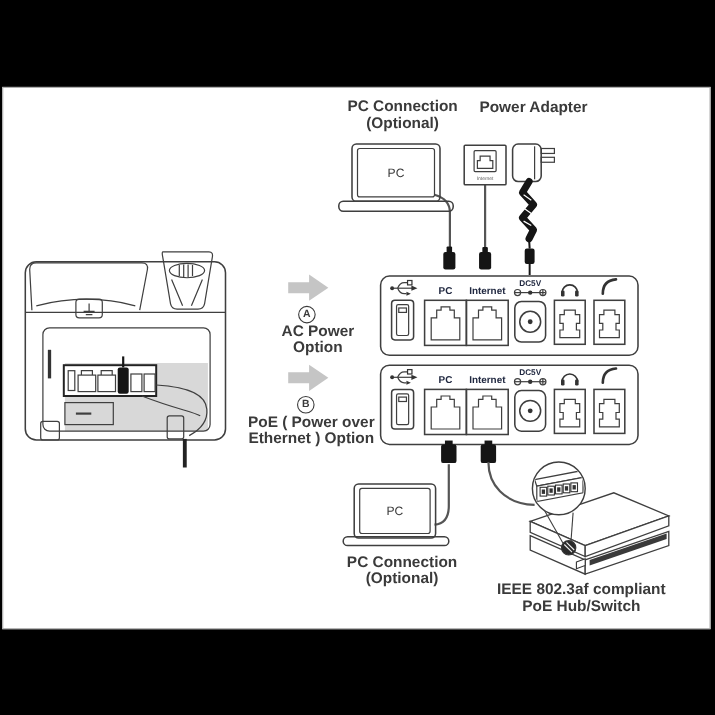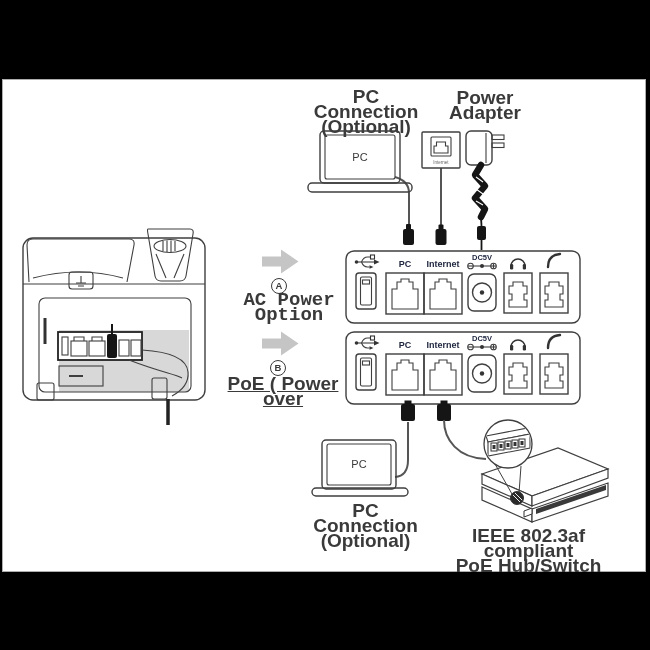--- a/index.html
+++ b/index.html
@@ -1,21 +1,21 @@
 <!DOCTYPE html>
 <html><head>
 <meta charset="utf-8">
 <style>
   html,body{margin:0;padding:0;background:#000;}
   #screen{position:relative;width:650px;height:650px;background:#000;
           font-family:"Liberation Sans",sans-serif;overflow:hidden;}
   .page{position:absolute;left:2px;top:79px;width:644px;height:493px;
         background:#fff;border:1px solid #adadad;box-sizing:border-box;}
   .caption{position:absolute;text-align:center;color:#3a3a3a;
-           font-size:19px;line-height:15px;font-weight:700;}
+           font-size:14px;line-height:15px;font-weight:700;}
   .badge{position:absolute;width:16px;height:16px;border:1.4px solid #3a3a3a;
          border-radius:50%;box-sizing:border-box;text-align:center;
          font-size:9.5px;line-height:13px;font-weight:700;color:#3a3a3a;background:#fff;}
   svg{position:absolute;overflow:visible;}
   .ln{stroke:#3f3f3f;fill:none;stroke-width:1.4;}
   .ln2{stroke:#3f3f3f;fill:none;stroke-width:1.1;}
   .panel-label{font-family:"Liberation Sans",sans-serif;font-weight:700;fill:#202840;}
   .tiny-label{font-family:"Liberation Sans",sans-serif;fill:#666;}
   .pc-text{font-family:"Liberation Sans",sans-serif;fill:#3a3a3a;font-size:11px;}
   .cable{stroke:#555;fill:none;stroke-width:2;}
@@ -97,28 +97,29 @@
     <line x1="54" y1="156" x2="68" y2="156" stroke="#3f3f3f" stroke-width="2"></line>
     <rect class="ln2" x="22" y="163" width="17" height="17" rx="2"></rect>
     <rect class="ln2" x="137" y="158" width="15" height="21" rx="2"></rect>
     <line x1="153" y1="179" x2="153" y2="205" stroke="#222" stroke-width="3.5"></line>
   </svg>
 
   <svg style="left:262px;top:248px;" width="38" height="27" viewBox="0 0 38 27">
     <polygon points="0,8.5 19,8.5 19,1.5 36.5,13.5 19,25.5 19,18.5 0,18.5" fill="#c5c5c5"></polygon>
   </svg>
   <div class="badge" style="left:271px;top:278px;">A</div>
-  <div class="caption" style="left:234px;top:293px;width:110px;font-family:Liberation Mono, monospace;">AC Power Option</div>
+  <div class="caption" style="left:234px;top:293px;width:110px;">AC Power Option</div>
 
   <svg style="left:262px;top:330px;" width="38" height="27" viewBox="0 0 38 27">
     <polygon points="0,8.5 19,8.5 19,1.5 36.5,13.5 19,25.5 19,18.5 0,18.5" fill="#c5c5c5"></polygon>
   </svg>
   <div class="badge" style="left:270px;top:360px;">B</div>
-  <div class="caption" style="left:222px;top:376px;width:122px;text-decoration:underline;">
+  <div class="caption" style="left:222px;top:376px;width:122px;">
     <div>PoE ( Power over</div>
+    <div>Ethernet ) Option</div>
   </div>
 
   <svg style="left:344px;top:249px;" width="238" height="78" viewBox="0 0 238 78">
     <rect class="ln" x="2" y="2" width="234" height="72" rx="8" stroke-width="1.6"></rect>
     <g>
       <circle cx="12.5" cy="13" r="1.8" fill="#333"></circle>
       <path class="ln2" d="M14,13 H31"></path>
       <polygon points="30,10.6 35.5,13 30,15.4" fill="#333"></polygon>
       <path class="ln2" d="M17.5,13 Q19.5,8 23.5,8 H26.5"></path>
       <rect x="26.5" y="6" width="4" height="4" fill="none" stroke="#333" stroke-width="1.1"></rect>

